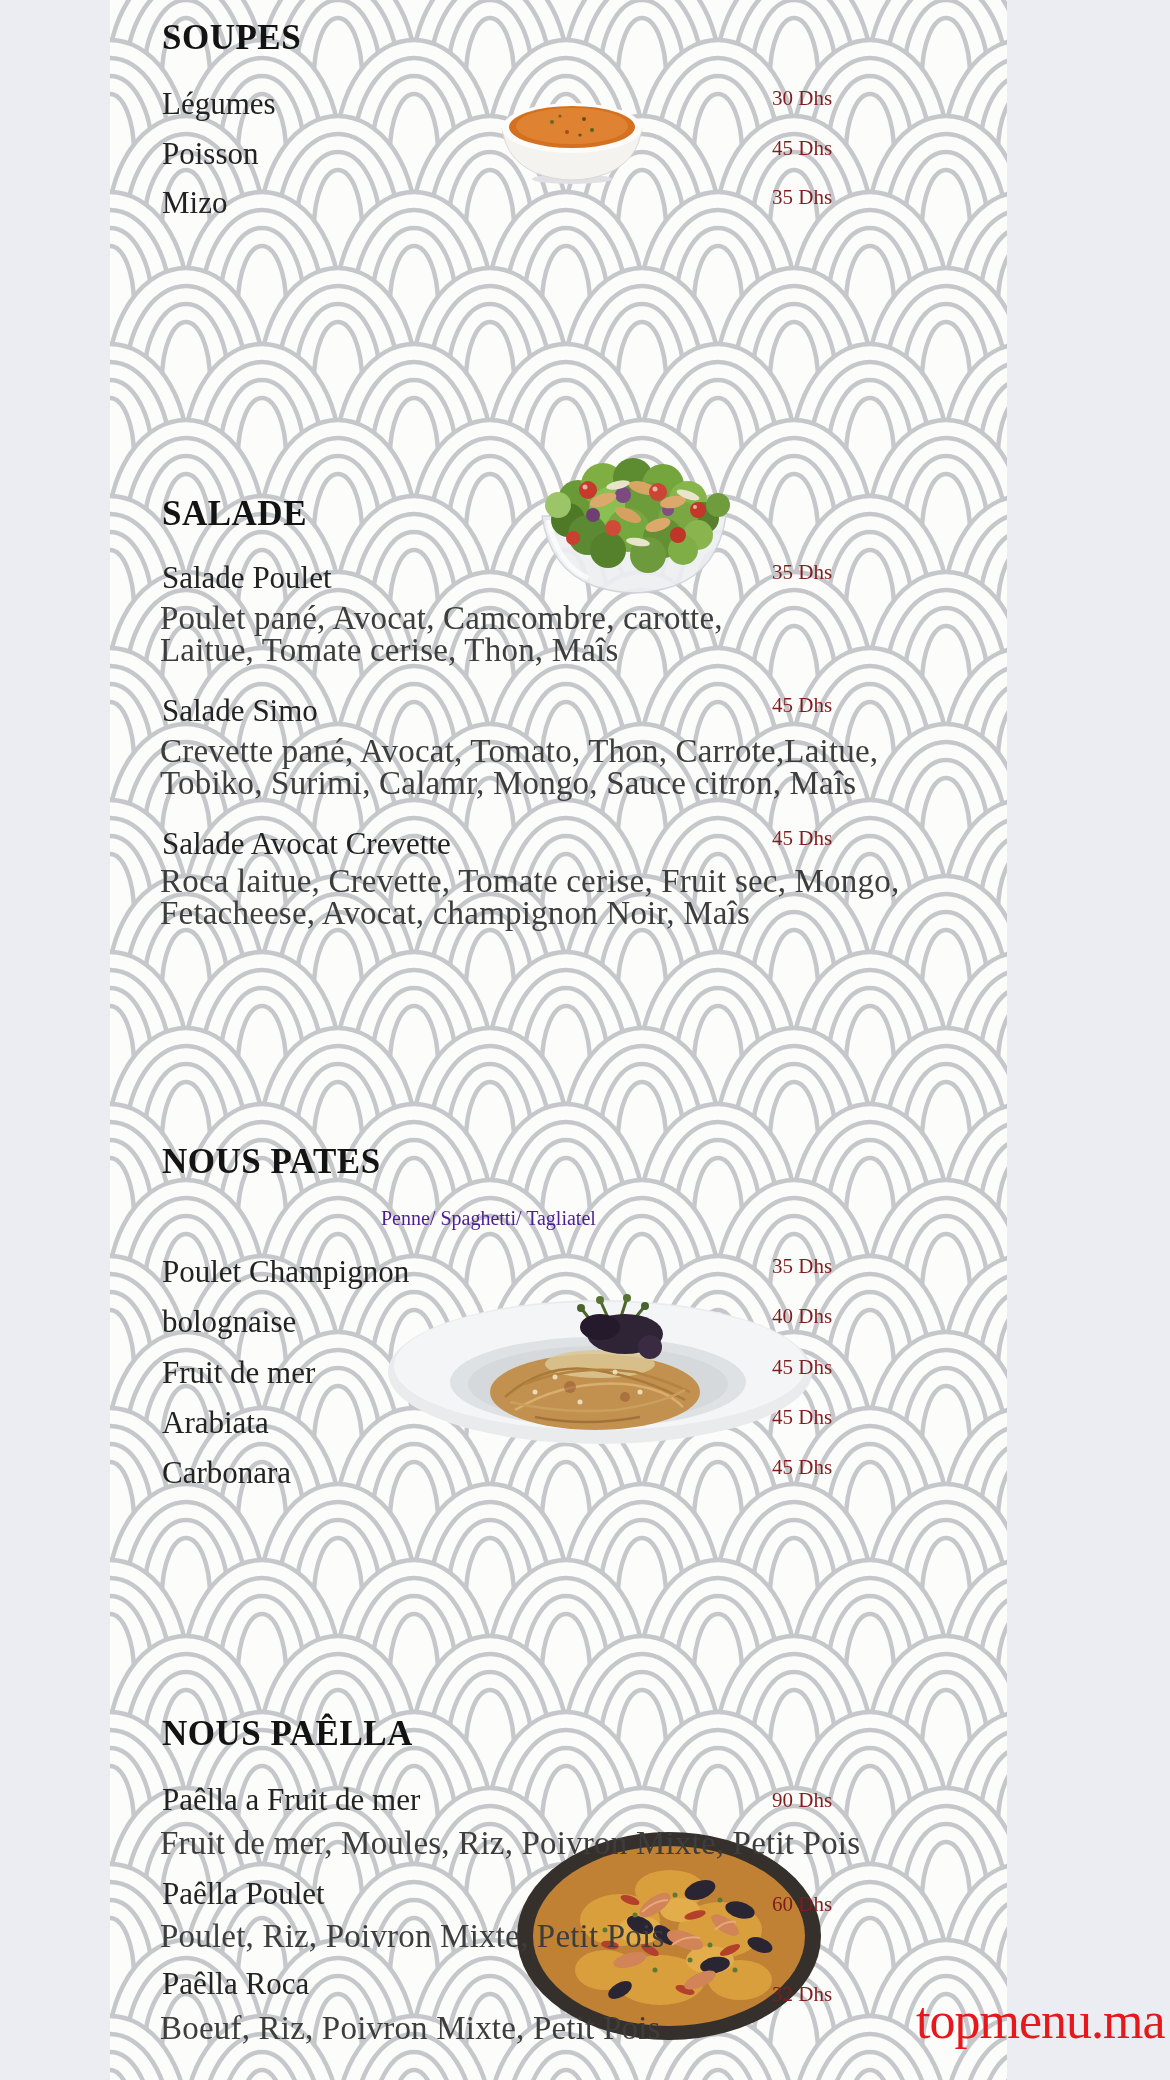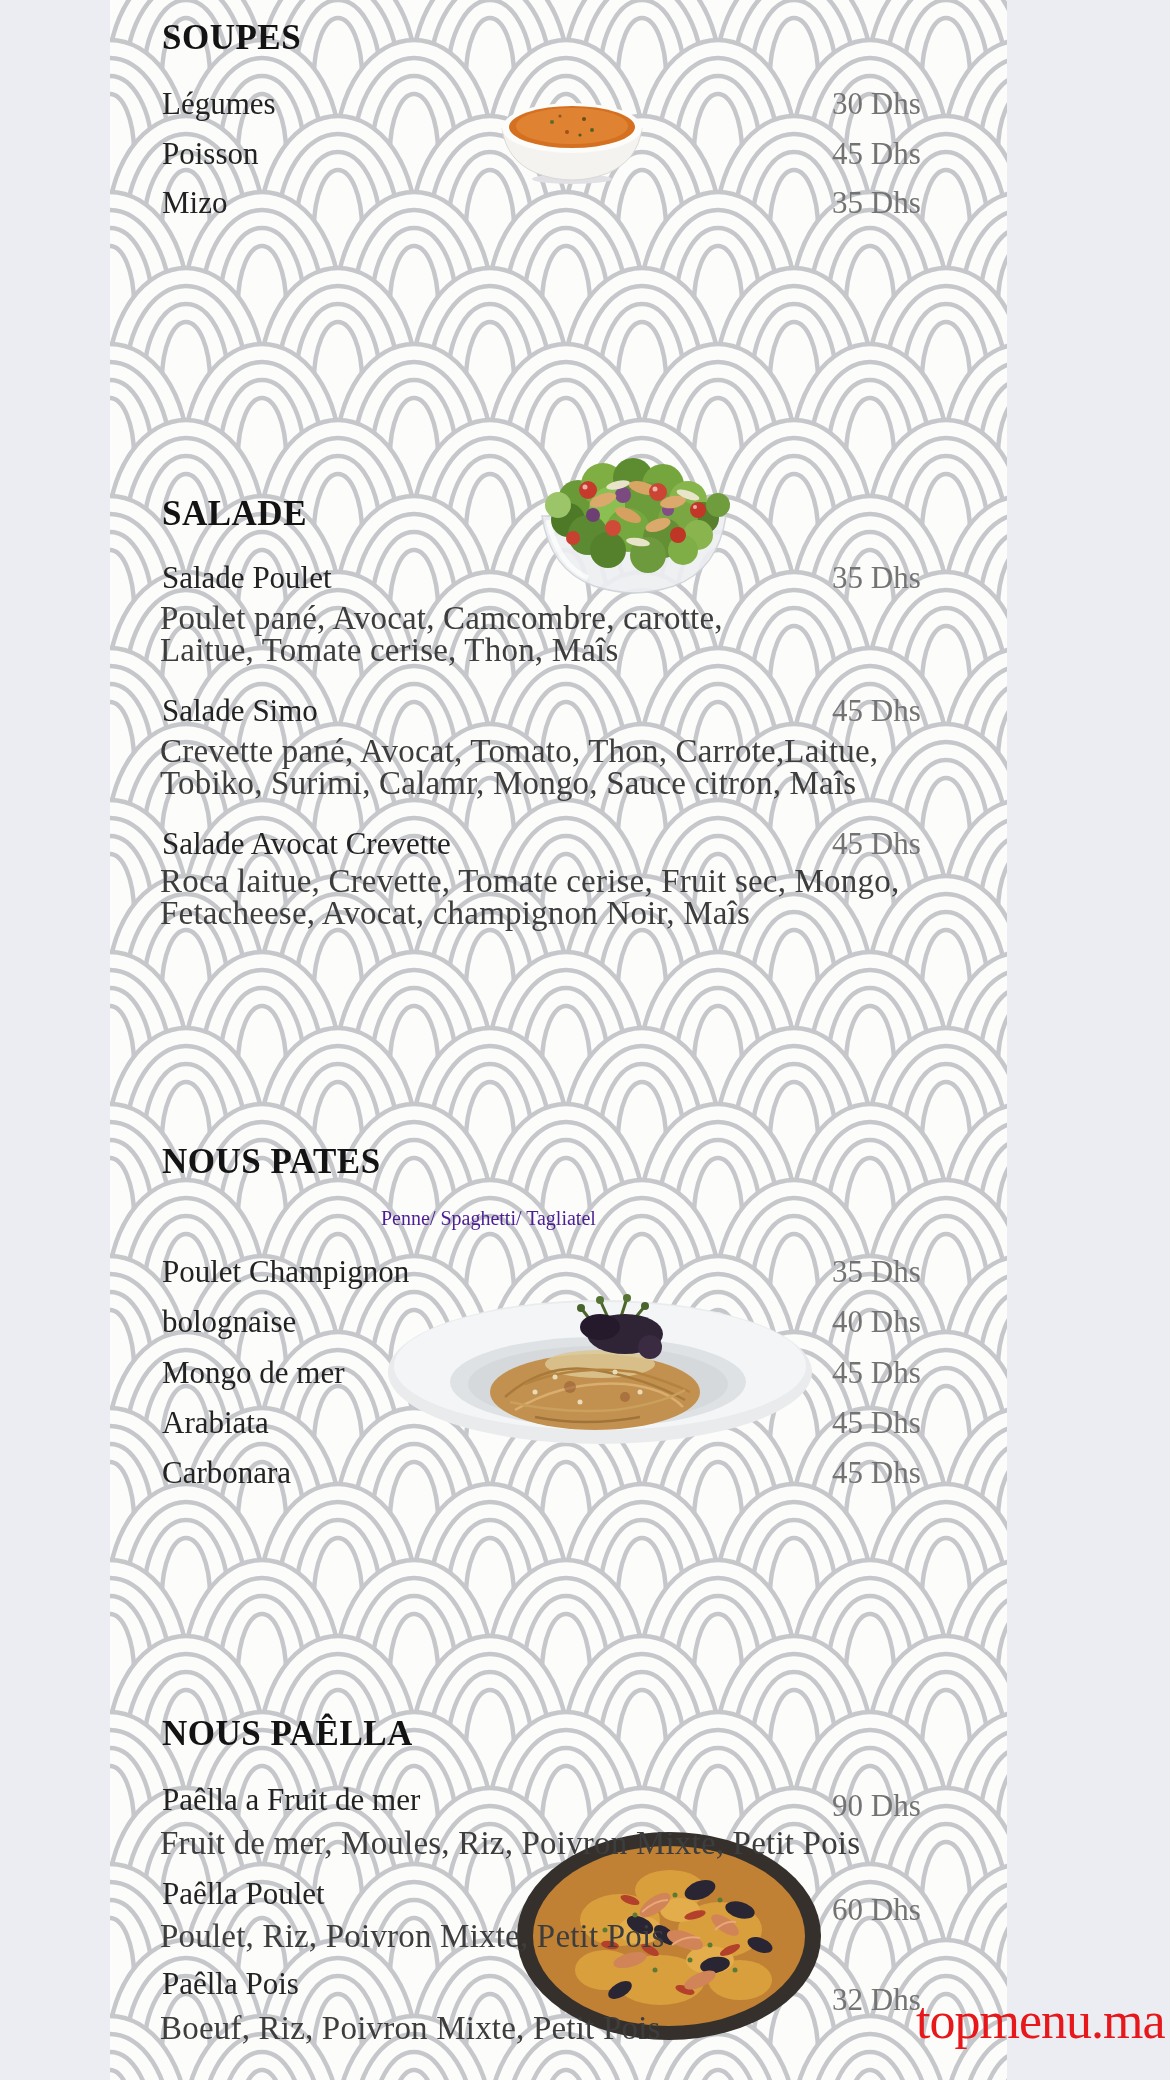--- a/index.html
+++ b/index.html
@@ -8,21 +8,21 @@
     background:#ecedf2;
     font-family:Liberation Serif, serif;color:#1e1e1e;
   }
   .page{position:absolute;left:110px;top:0;width:897px;height:2080px;z-index:0;}
   .sec{display:contents;}
   .sec-title{
     position:absolute;left:162px;margin:0;font-size:35px;font-weight:700;
     letter-spacing:.5px;color:#131313;z-index:2;white-space:nowrap;line-height:1;
   }
   .item-name{position:absolute;left:162px;font-size:31px;z-index:2;white-space:nowrap;line-height:1;color:#222;}
-  .item-price{position:absolute;left:832px;font-size:31px;z-index:2;white-space:nowrap;line-height:1;color:#737373;}
+  .item-price{position:absolute;left:772px;font-size:21px;z-index:2;white-space:nowrap;line-height:1;color:#7f1d1d;}
   .item-desc{position:absolute;left:160px;font-size:33px;z-index:2;white-space:nowrap;line-height:1;color:#3d3d3d;letter-spacing:.2px;}
   .subtitle{position:absolute;left:381px;top:1208px;font-size:20px;z-index:2;white-space:nowrap;line-height:1;color:#4c1d95;}
   .img{position:absolute;z-index:1;}
   .watermark{
     position:absolute;left:916px;top:1995px;font-size:52px;line-height:1;
     color:#e7181b;z-index:3;white-space:nowrap;letter-spacing:-1px;font-weight:400;
   }
 </style>
 </head>
 <body>
@@ -159,21 +159,21 @@
 
   
   <div class="sec">
     <h2 class="sec-title" style="top:1144px">NOUS PATES</h2>
     <div class="subtitle">Penne/ Spaghetti/ Tagliatel</div>
 
     <div class="item-name" style="top:1256px">Poulet Champignon</div>
     <div class="item-price" style="top:1256px">35 Dhs</div>
     <div class="item-name" style="top:1306px">bolognaise</div>
     <div class="item-price" style="top:1306px">40 Dhs</div>
-    <div class="item-name" style="top:1357px">Mongo de mer</div>
+    <div class="item-name" style="top:1357px">Fruit de mer</div>
     <div class="item-price" style="top:1357px">45 Dhs</div>
     <div class="item-name" style="top:1407px">Arabiata</div>
     <div class="item-price" style="top:1407px">45 Dhs</div>
     <div class="item-name" style="top:1457px">Carbonara</div>
     <div class="item-price" style="top:1457px">45 Dhs</div>
   </div>
 
   
   <svg class="img" style="left:385px;top:1292px" width="430" height="155" viewBox="0 0 430 155">
     <ellipse cx="215" cy="80" rx="212" ry="72" fill="#e9ebed"></ellipse>
@@ -218,21 +218,21 @@
     <h2 class="sec-title" style="top:1716px">NOUS PAÊLLA</h2>
 
     <div class="item-name" style="top:1784px">Paêlla a Fruit de mer</div>
     <div class="item-price" style="top:1790px">90 Dhs</div>
     <div class="item-desc" style="top:1827px">Fruit de mer, Moules, Riz, Poivron Mixte, Petit Pois</div>
 
     <div class="item-name" style="top:1878px">Paêlla Poulet</div>
     <div class="item-price" style="top:1894px">60 Dhs</div>
     <div class="item-desc" style="top:1920px">Poulet, Riz, Poivron Mixte, Petit Pois</div>
 
-    <div class="item-name" style="top:1968px">Paêlla Pois</div>
+    <div class="item-name" style="top:1968px">Paêlla Roca</div>
     <div class="item-price" style="top:1984px">32 Dhs</div>
     <div class="item-desc" style="top:2012px">Boeuf, Riz, Poivron Mixte, Petit Pois</div>
   </div>
 
   
   <svg class="img" style="left:510px;top:1830px" width="318" height="215" viewBox="0 0 318 215">
     <ellipse cx="159" cy="106" rx="152" ry="104" fill="#35302b"></ellipse>
     <ellipse cx="159" cy="106" rx="136" ry="90" fill="#c08134"></ellipse>
     <g fill="#d99f3d">
       <ellipse cx="110" cy="90" rx="40" ry="26"></ellipse>

